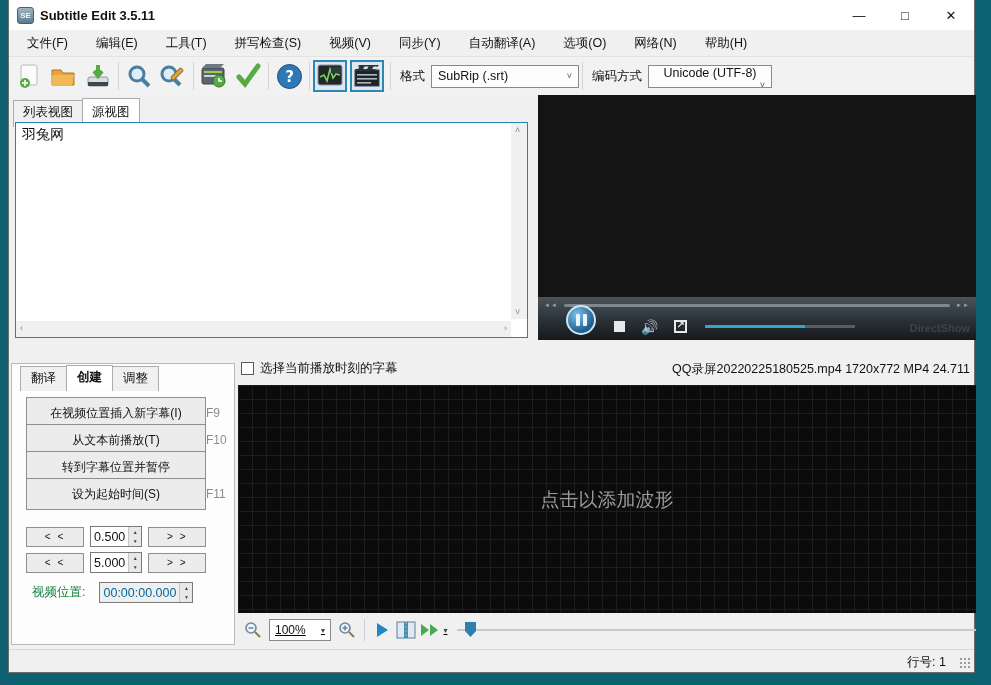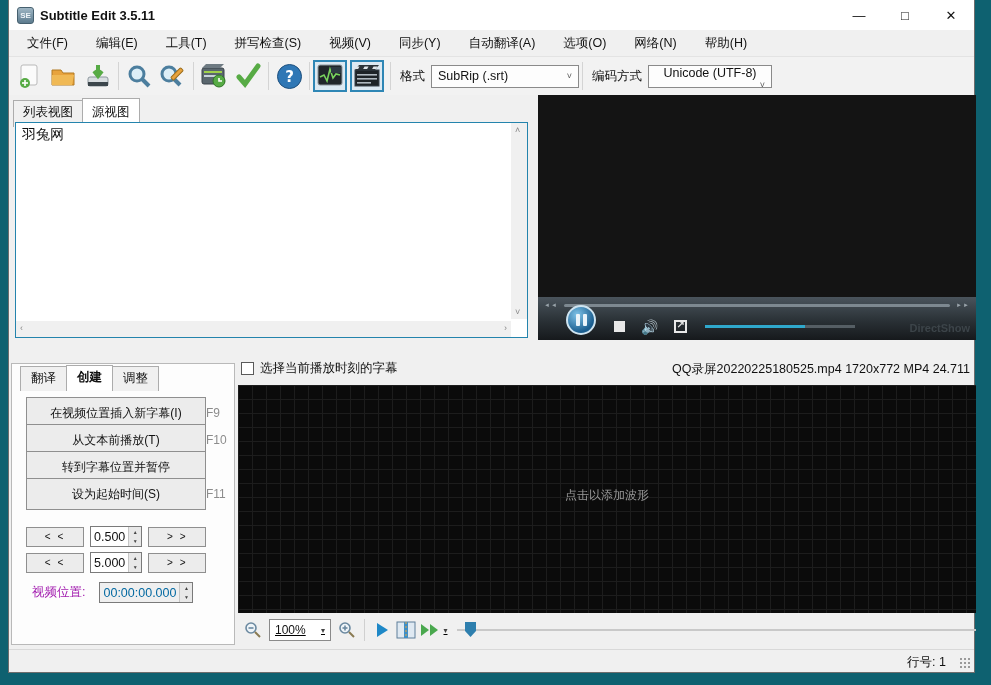--- a/index.html
+++ b/index.html
@@ -78,29 +78,29 @@
       display:flex; align-items:center; justify-content:center; }
   .fkey { font-size:12px; color:#8c8c8c; }
   .nudge { position:absolute; left:14px; display:flex; align-items:center; }
   .small-btn { width:58px; height:20px; background:#ececec; border:1px solid #8f8f8f; font-size:10px; color:#111;
       display:flex; align-items:center; justify-content:center; letter-spacing:2px; }
   .spin { height:21px; background:#fff; border:1px solid #7a7a7a; display:flex; align-items:center; margin:0 6px; }
   .spin .val { font-size:12.5px; color:#111; padding:0 3px; }
   .spin .arrows { width:13px; height:100%; border-left:1px solid #c6c6c6; display:flex; flex-direction:column; }
   .spin .arrows span { flex:1; font-size:5px; color:#444; display:flex; align-items:center; justify-content:center; background:#e8e8e8; }
   .vpos-row { position:absolute; left:20px; top:218px; display:flex; align-items:center; }
-  .vpos-label { font-size:12.5px; color:#a21caf; }
+  .vpos-label { font-size:12.5px; color:#15803d; }
   .spin.disabled { background:#efefef; margin-left:14px; }
   .spin.disabled .val { color:#0369a1; }
 
   
   .wave { position:absolute; left:229px; top:385px; width:738px; height:228px; background:#0b0b0b;
      background-image:repeating-linear-gradient(to right, #1d1d1d 0 1px, transparent 1px 14px),
                       repeating-linear-gradient(to bottom, #1d1d1d 0 1px, transparent 1px 14px); }
-  .wave-text { position:absolute; left:0; right:0; top:102px; text-align:center; color:#9a9a9a; font-size:12px; }
+  .wave-text { position:absolute; left:0; right:0; top:102px; text-align:center; color:#9a9a9a; font-size:19px; }
 
   .wtools { position:absolute; left:232px; top:618px; display:flex; align-items:center;text-decoration:underline; }
   .wt-icon { width:24px; height:24px; display:flex; align-items:center; justify-content:center; }
   .zoom-combo { width:62px; height:22px; background:#fff; border:1px solid #8a8a8a; font-size:12px; color:#111;
       display:flex; align-items:center; padding:0 5px; margin:0 4px; }
   .zoom-combo .caret { margin-left:auto; font-size:8px; color:#444; }
   .wt-sep { width:1px; height:22px; background:#d0d0d0; margin:0 5px; }
   .play-tri { width:0; height:0; border-left:11px solid #1e88c7; border-top:7px solid transparent; border-bottom:7px solid transparent; }
   .caret-sm { font-size:8px; color:#444; margin-left:3px; }
   .wslider { position:absolute; left:448px; top:622px; width:519px; height:16px; }

